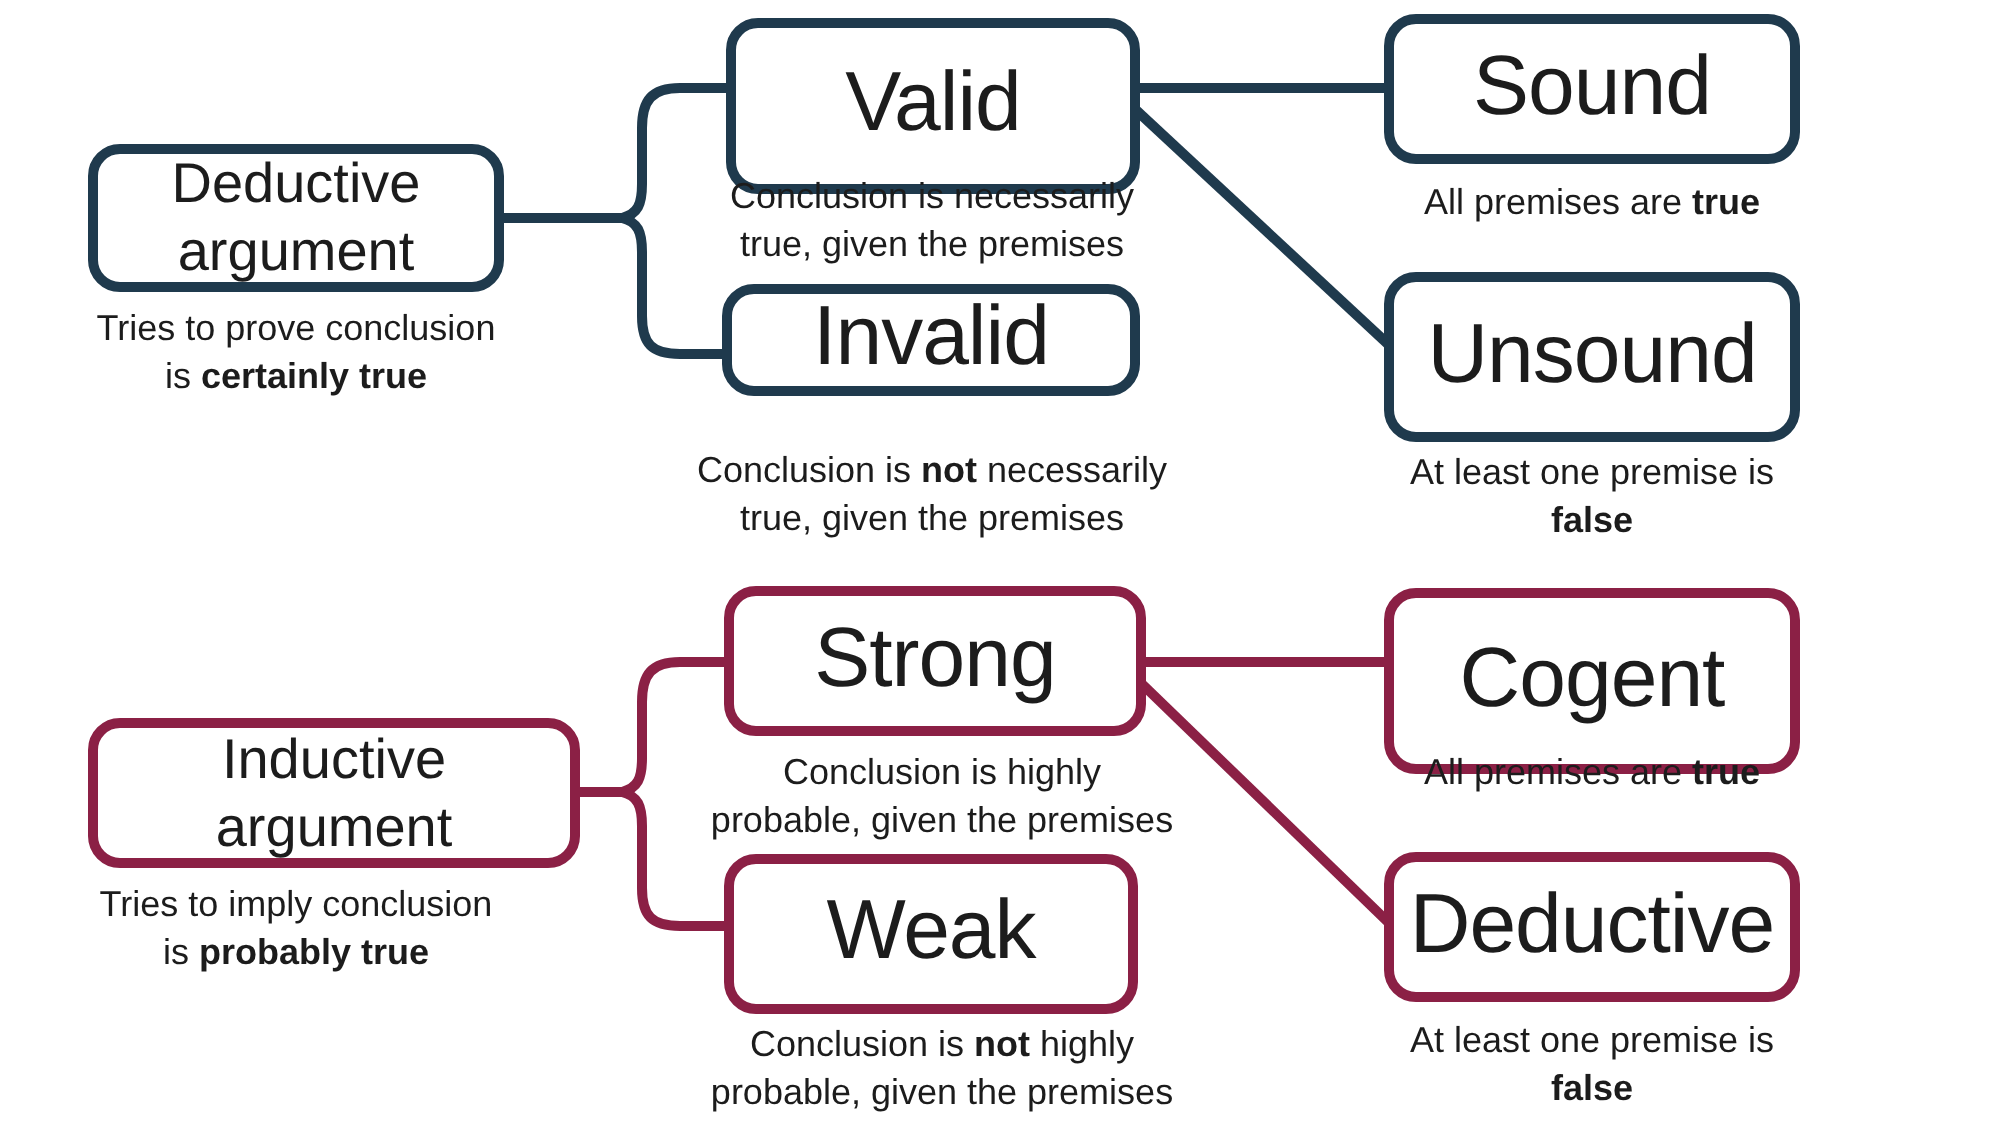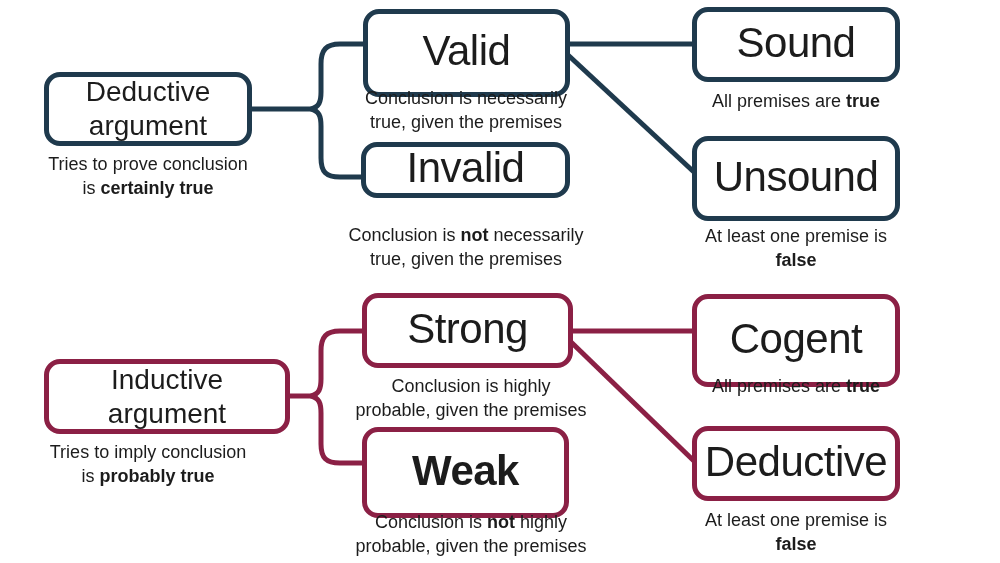--- a/index.html
+++ b/index.html
@@ -68,21 +68,21 @@
   .caption b { font-weight: bold; }
 
   
   .n-deductive { left: 44px;  top: 72px;  width: 208px; height: 74px; }
   .n-valid     { left: 363px; top: 9px;   width: 207px; height: 88px; }
   .n-invalid   { left: 361px; top: 142px; width: 209px; height: 56px; }
   .n-sound     { left: 692px; top: 7px;   width: 208px; height: 75px; justify-content: center; }
   .n-unsound   { left: 692px; top: 136px; width: 208px; height: 85px; }
   .n-inductive { left: 44px;  top: 359px; width: 246px; height: 75px; }
   .n-strong    { left: 362px; top: 293px; width: 211px; height: 75px; }
-  .n-weak      { left: 362px; top: 427px; width: 207px; height: 91px; font-weight: bold; }
+  .n-weak      { left: 362px; top: 427px; width: 207px; height: 80px; }
   .n-cogent    { left: 692px; top: 294px; width: 208px; height: 93px; }
   .n-uncogent  { left: 692px; top: 426px; width: 208px; height: 75px; }
 
   
   .c-deductive { left: 148px; top: 152px; }
   .c-valid     { left: 466px; top: 86px;  }
   .c-invalid   { left: 466px; top: 223px; }
   .c-sound     { left: 796px; top: 89px;  }
   .c-unsound   { left: 796px; top: 224px; }
   .c-inductive { left: 148px; top: 440px; }

